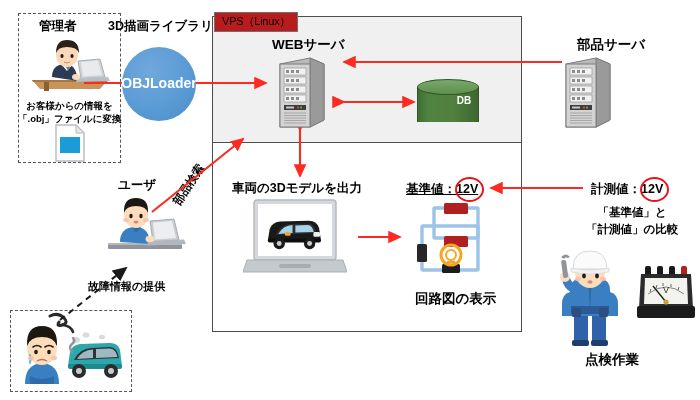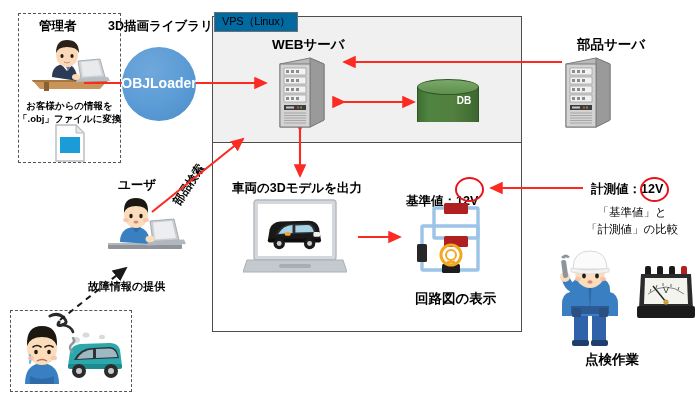--- a/index.html
+++ b/index.html
@@ -35,21 +35,21 @@
   .vps-top-zone {
     position: absolute;
     left: 0; top: 0; right: 0; height: 126px;
     background: #f0f0f0;
     border-bottom: 1.6px solid #4d4d4d;
   }
   .vps-tab {
     position: absolute;
     left: 214px; top: 12px;
     padding: 1px 7px 2px 7px;
-    background: #0369a1;
+    background: #b91c1c;
     border: 1.4px solid #6f6f6f;
     font-size: 11px;
     letter-spacing: -0.2px;
     z-index: 6;
     white-space: nowrap;
   }
 
   
   .lbl {
     position: absolute;
@@ -139,21 +139,21 @@
     position: absolute;
     font-weight: bold;
     font-size: 11.5px;
     white-space: nowrap;
     transform-origin: left top;
   }
 
   .multiline {
     position: absolute;
     font-size: 11.5px;
-    font-weight: normal;
+    font-weight: bold;
     line-height: 1.45;
     white-space: pre-line;
   }
 </style>
 </head>
 <body>
 
 <div id="canvas">
 
   <div class="dash-box abs" style="left:18px; top:13px; width:103px; height:150px;"></div>
@@ -375,21 +375,21 @@
         <circle cx="16" cy="31" r="2.6" fill="#c7ccce"></circle>
       <circle cx="48" cy="31" r="6" fill="#1a1a1a"></circle>
         <circle cx="48" cy="31" r="2.6" fill="#c7ccce"></circle>
     </g>
 
     <path d="M4 62 L100 62 L104 74 L0 74 Z" fill="#c4c9ce" stroke="#aab0b5" stroke-width="1"></path>
     <rect x="36" y="66" width="32" height="4" rx="2" fill="#a7adb3"></rect>
   </svg>
 
 
-  <div class="lbl lbl-md" style="left:406px; top:194px;">
+  <div class="lbl lbl-md" style="left:406px; top:182px;text-decoration:underline;">
     <span>基準値：</span><span>12V</span>
   </div>
   <div class="circled" style="left:455px; top:177px; width:29px; height:25px;"></div>
 
   <svg class="abs" style="left:412px; top:200px;" width="84" height="88" viewBox="0 0 84 88">
     <g stroke="#9cc3e8" stroke-width="3.4" fill="none">
       <rect x="22" y="8" width="44" height="30" rx="1"></rect>
       <rect x="10" y="26" width="56" height="44" rx="1"></rect>
     </g>
     <rect x="32" y="3" width="24" height="11" rx="1.5" fill="#b02020"></rect>

